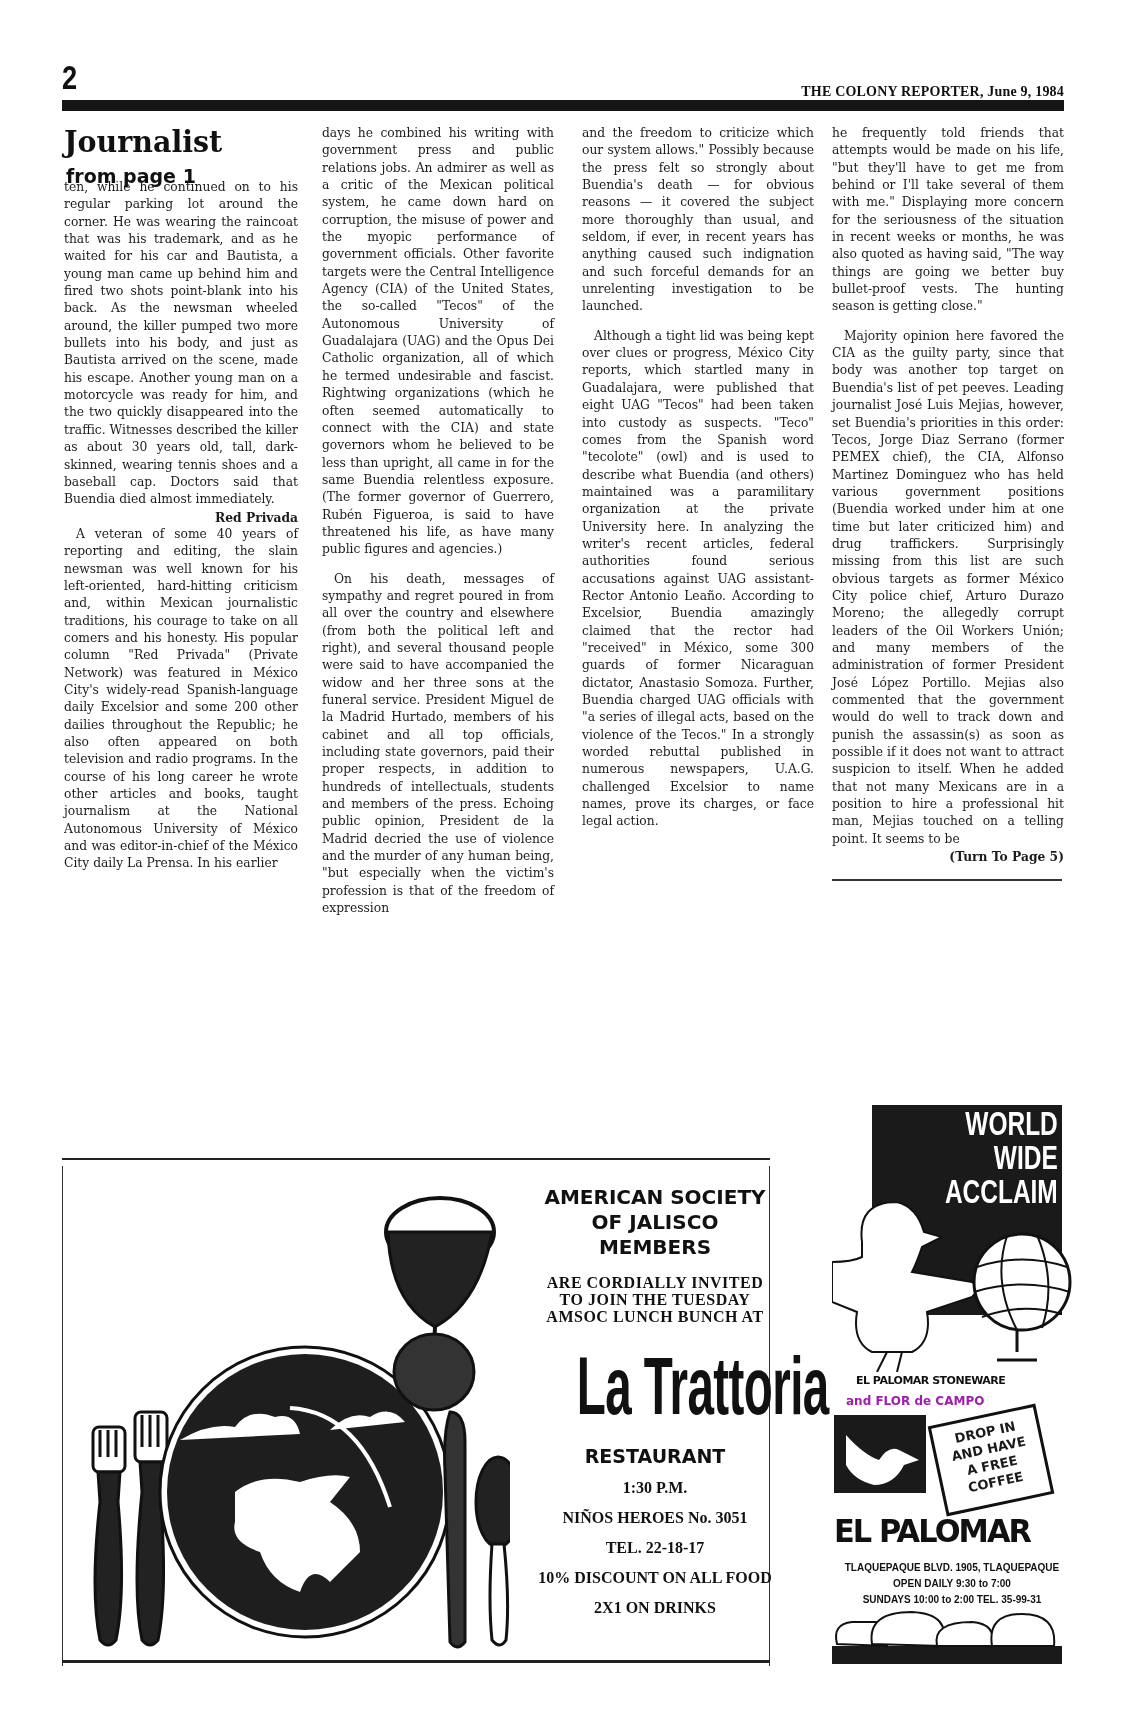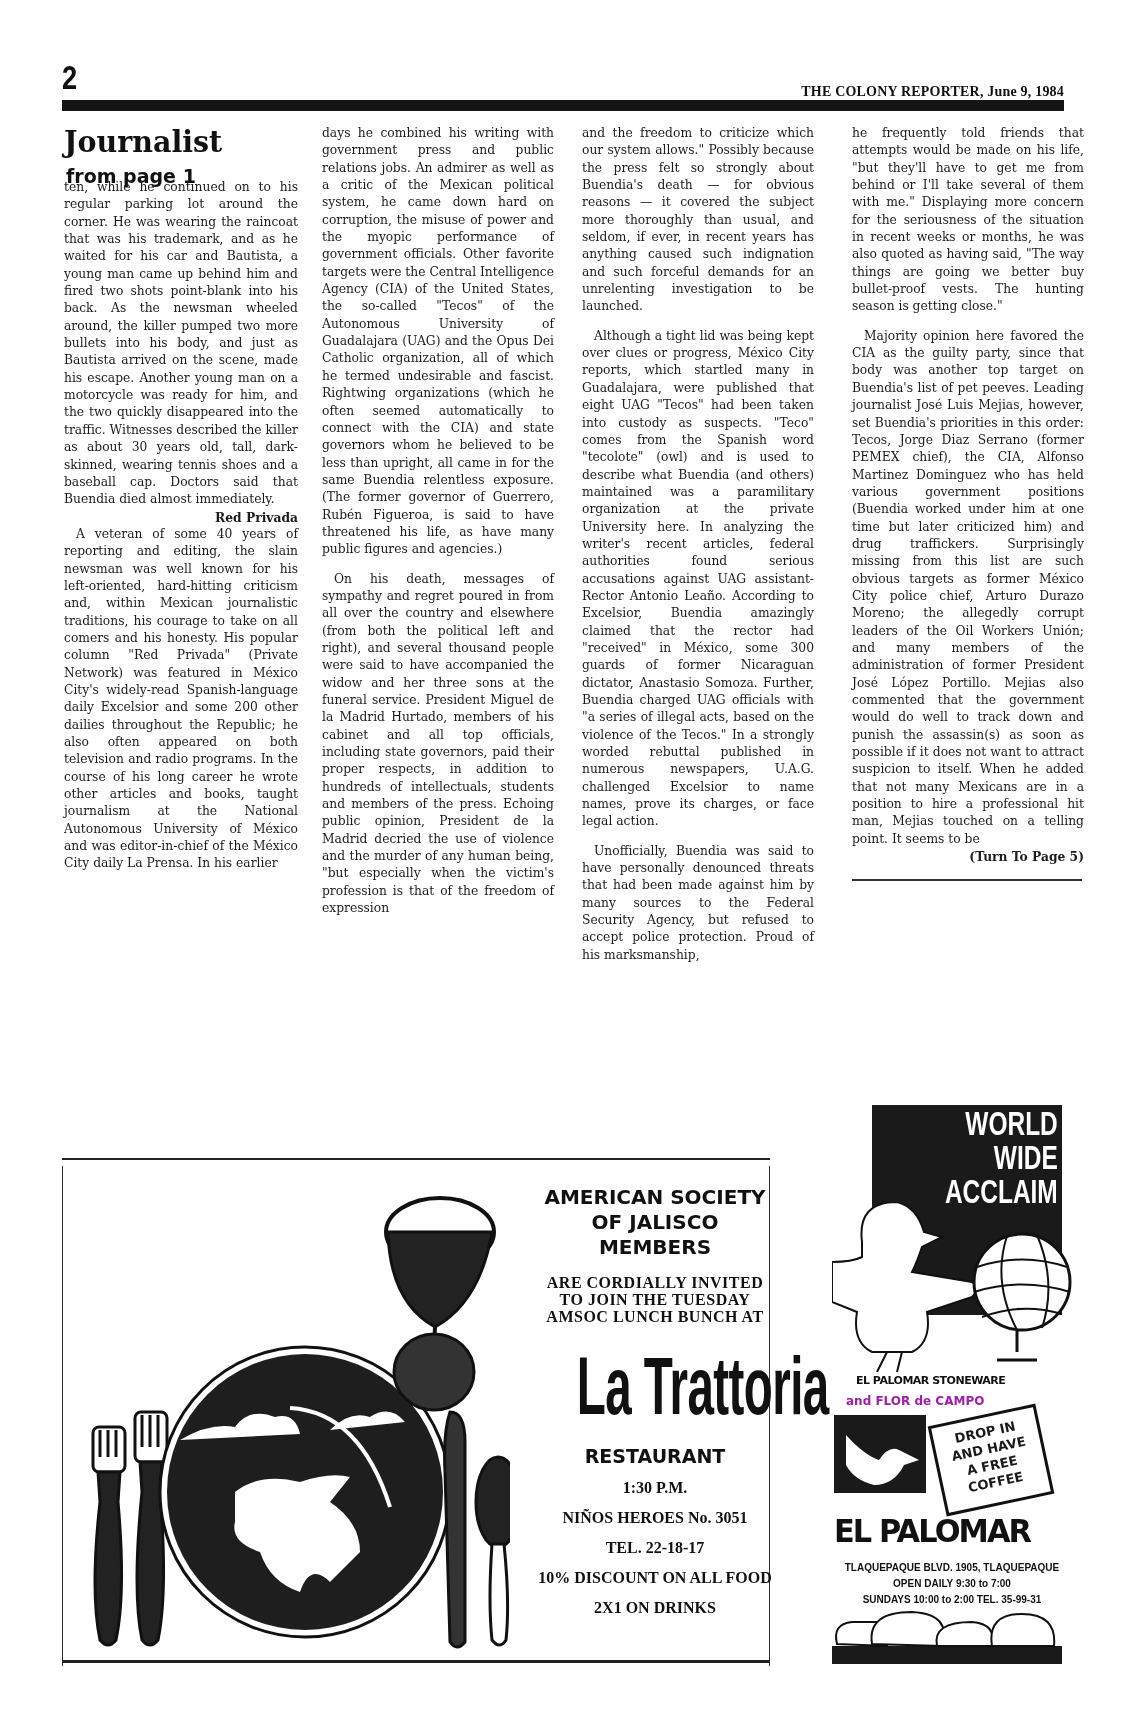--- a/index.html
+++ b/index.html
@@ -6,21 +6,21 @@
   body { width: 1134px; height: 1726px; position: relative; overflow: hidden; color: #1a1a1a; }
   .page-num { position: absolute; left: 62px; top: 58px; font-family: "Liberation Sans", sans-serif; font-weight: 900; font-size: 34px; color: #111; transform: scaleX(0.8); transform-origin: left; }
   .masthead { position: absolute; right: 70px; top: 84px; font-family: "Liberation Serif", serif; font-weight: bold; font-size: 14px; letter-spacing: 0.2px; color: #111; }
   .rule { position: absolute; left: 62px; top: 100px; width: 1002px; height: 11px; background: #151515; }
   .col { position: absolute; top: 125px; font-family: "DejaVu Serif", serif; font-size: 12.3px; line-height: 17.35px; text-align: justify; color: #1c1c1c; }
   .col p { margin: 0; }
   .col p.indent { text-indent: 12px; margin-top: 12px; }
   .c1 { left: 64px; width: 234px; top: 179px; }
   .c2 { left: 322px; width: 232px; }
   .c3 { left: 582px; width: 232px; }
-  .c4 { left: 852px; width: 232px; }
+  .c4 { left: 832px; width: 232px; }
   .headline { position: absolute; left: 64px; top: 124px; font-family: "DejaVu Serif", serif; font-weight: bold; font-size: 30px; color: #111; transform: scaleX(0.95); transform-origin: left; }
   .subhead { position: absolute; left: 66px; top: 165px; font-family: "DejaVu Sans", sans-serif; font-weight: bold; font-size: 19px; color: #111; }
   .crosshead { text-align: right; font-weight: bold; margin: 2px 0 0 0; }
   .turn { text-align: right; font-weight: bold; }
   .ad-rule-top { position: absolute; left: 62px; top: 1158px; width: 708px; height: 2px; background: #222; }
   .ad-box { position: absolute; left: 62px; top: 1166px; width: 706px; height: 500px; border-left: 1.5px solid #333; border-right: 1.5px solid #333; }
   .ad-rule-bottom { position: absolute; left: 62px; top: 1660px; width: 708px; height: 3px; background: #222; }
   .ad-art { position: absolute; left: 60px; top: 1172px; width: 450px; height: 500px; }
   .ad-text { position: absolute; left: 520px; top: 1185px; width: 270px; text-align: center; color: #111; }
   .ad-text .org { font-family: "DejaVu Sans", sans-serif; font-weight: bold; font-size: 20px; line-height: 25px; }
@@ -56,21 +56,20 @@
 </div>
 
 <div class="col c2">
   <p>days he combined his writing with government press and public relations jobs. An admirer as well as a critic of the Mexican political system, he came down hard on corruption, the misuse of power and the myopic performance of government officials. Other favorite targets were the Central Intelligence Agency (CIA) of the United States, the so-called "Tecos" of the Autonomous University of Guadalajara (UAG) and the Opus Dei Catholic organization, all of which he termed undesirable and fascist. Rightwing organizations (which he often seemed automatically to connect with the CIA) and state governors whom he believed to be less than upright, all came in for the same Buendia relentless exposure. (The former governor of Guerrero, Rubén Figueroa, is said to have threatened his life, as have many public figures and agencies.)</p>
   <p class="indent">On his death, messages of sympathy and regret poured in from all over the country and elsewhere (from both the political left and right), and several thousand people were said to have accompanied the widow and her three sons at the funeral service. President Miguel de la Madrid Hurtado, members of his cabinet and all top officials, including state governors, paid their proper respects, in addition to hundreds of intellectuals, students and members of the press. Echoing public opinion, President de la Madrid decried the use of violence and the murder of any human being, "but especially when the victim's profession is that of the freedom of expression</p>
 </div>
 
 <div class="col c3">
   <p>and the freedom to criticize which our system allows." Possibly because the press felt so strongly about Buendia's death — for obvious reasons — it covered the subject more thoroughly than usual, and seldom, if ever, in recent years has anything caused such indignation and such forceful demands for an unrelenting investigation to be launched.</p>
   <p class="indent">Although a tight lid was being kept over clues or progress, México City reports, which startled many in Guadalajara, were published that eight UAG "Tecos" had been taken into custody as suspects. "Teco" comes from the Spanish word "tecolote" (owl) and is used to describe what Buendia (and others) maintained was a paramilitary organization at the private University here. In analyzing the writer's recent articles, federal authorities found serious accusations against UAG assistant-Rector Antonio Leaño. According to Excelsior, Buendia amazingly claimed that the rector had "received" in México, some 300 guards of former Nicaraguan dictator, Anastasio Somoza. Further, Buendia charged UAG officials with "a series of illegal acts, based on the violence of the Tecos." In a strongly worded rebuttal published in numerous newspapers, U.A.G. challenged Excelsior to name names, prove its charges, or face legal action.</p>
-  <p class="indent">Unofficially, Buendia was said to have personally denounced threats that had been made against him by many sources to the Federal Security Agency, but refused to accept police protection. Proud of his marksmanship,</p>
 </div>
 
 <div class="col c4">
   <p>he frequently told friends that attempts would be made on his life, "but they'll have to get me from behind or I'll take several of them with me." Displaying more concern for the seriousness of the situation in recent weeks or months, he was also quoted as having said, "The way things are going we better buy bullet-proof vests. The hunting season is getting close."</p>
   <p class="indent">Majority opinion here favored the CIA as the guilty party, since that body was another top target on Buendia's list of pet peeves. Leading journalist José Luis Mejias, however, set Buendia's priorities in this order: Tecos, Jorge Diaz Serrano (former PEMEX chief), the CIA, Alfonso Martinez Dominguez who has held various government positions (Buendia worked under him at one time but later criticized him) and drug traffickers. Surprisingly missing from this list are such obvious targets as former México City police chief, Arturo Durazo Moreno; the allegedly corrupt leaders of the Oil Workers Unión; and many members of the administration of former President José López Portillo. Mejias also commented that the government would do well to track down and punish the assassin(s) as soon as possible if it does not want to attract suspicion to itself. When he added that not many Mexicans are in a position to hire a professional hit man, Mejias touched on a telling point. It seems to be</p>
   <p class="turn">(Turn To Page 5)</p>
   <div style="height:2px;background:#333;margin-top:14px;width:230px;"></div>
 </div>
 
 <div class="ad-rule-top"></div>

